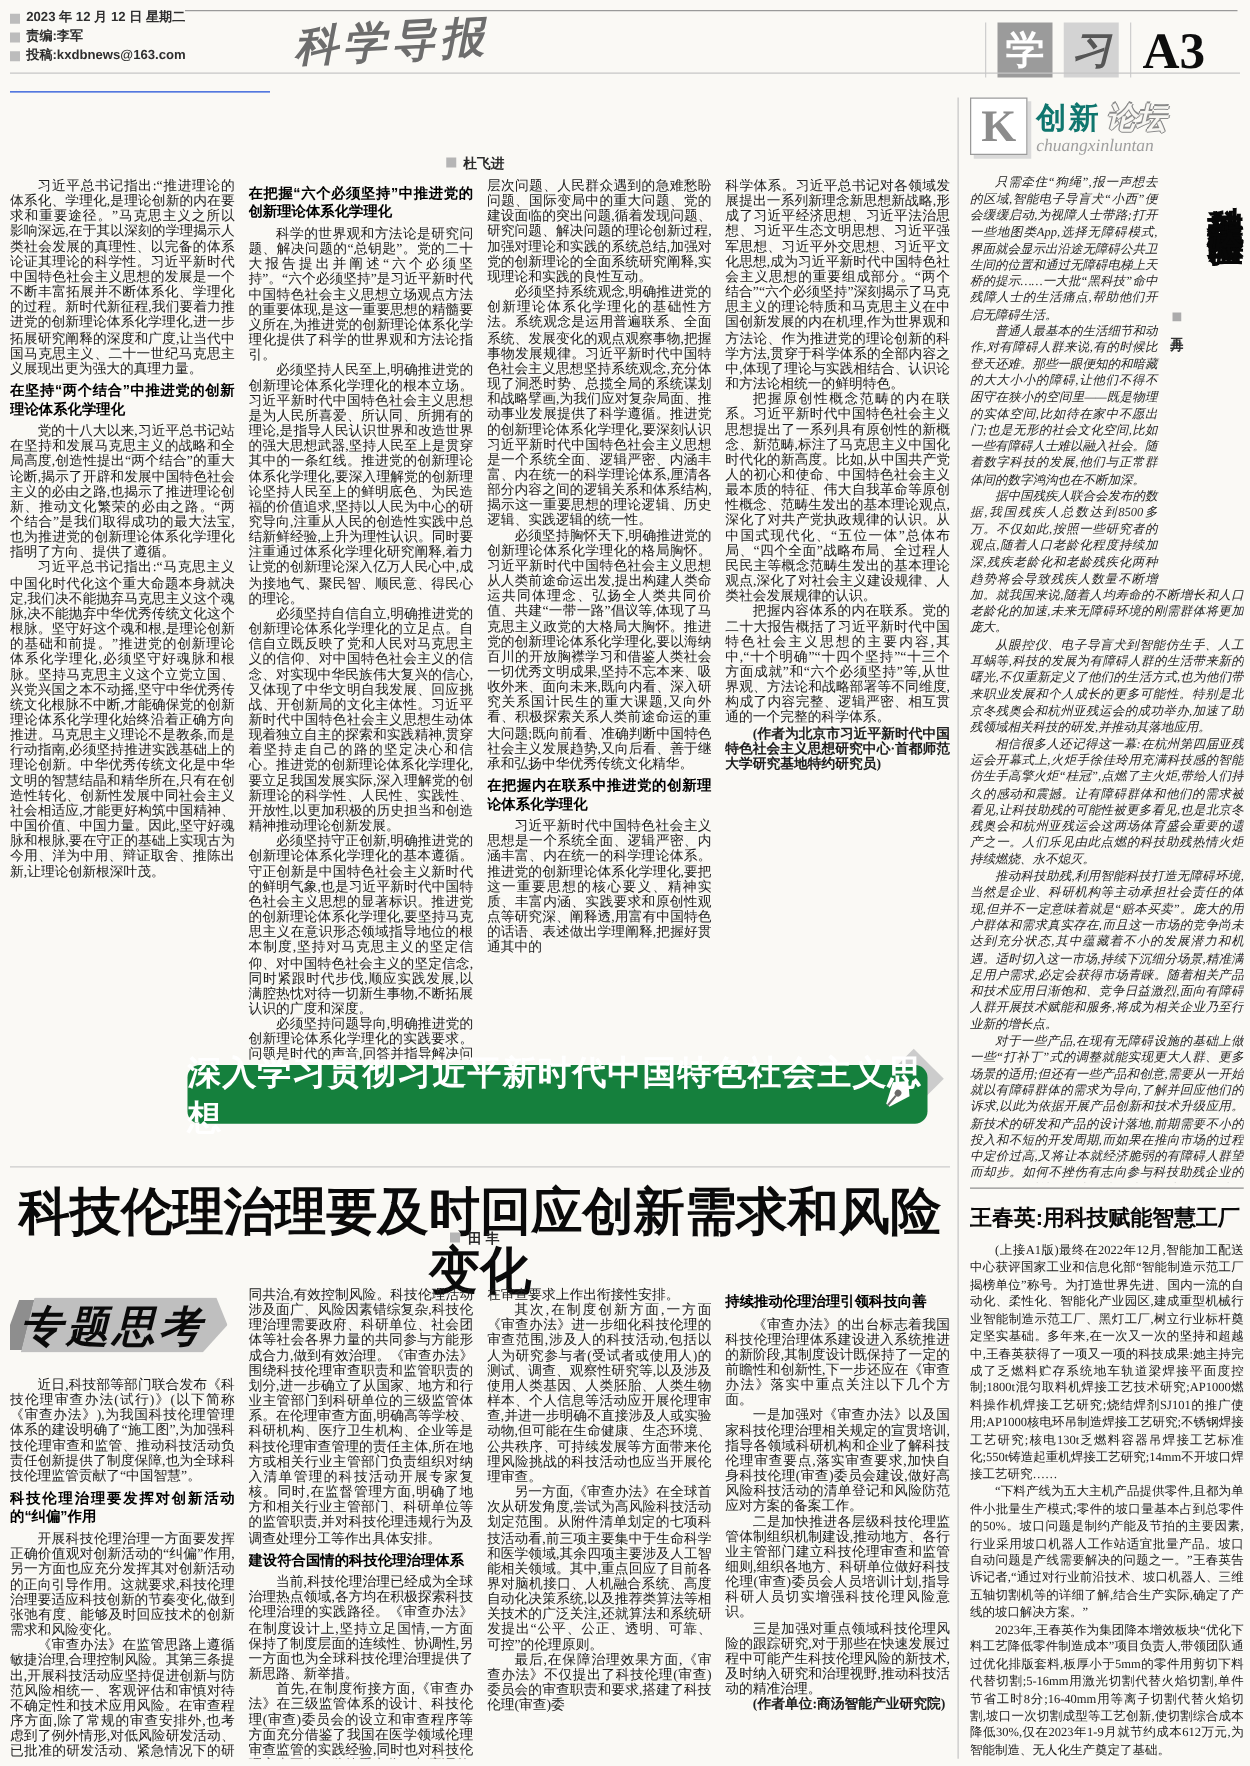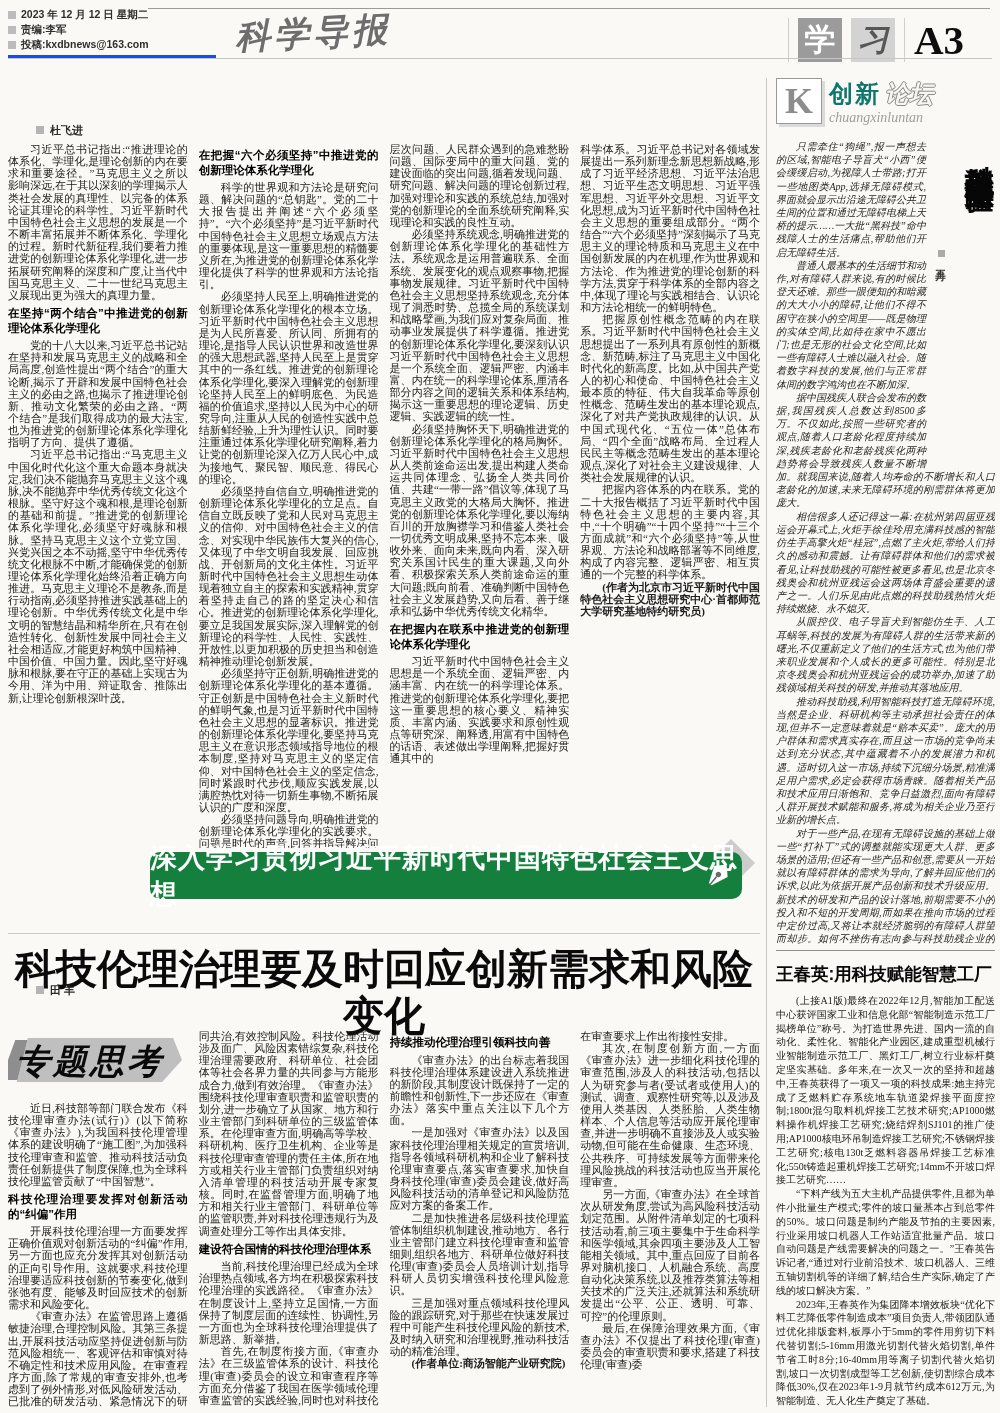--- a/index.html
+++ b/index.html
@@ -1,37 +1,37 @@
 <!DOCTYPE html>
 <html><head>
 <meta charset="utf-8">
 <style>
   html,body{margin:0;padding:0;background:#dcdcdc;}
   .page{position:relative;width:1000px;height:1413px;margin:0 auto;background:#faf9f5;
         font-family:"Liberation Serif",serif;color:#1d1d1d;overflow:hidden;}
   
   .top-rule{position:absolute;left:148px;right:10px;top:8px;height:1px;background:#9a9a9a;}
-  .mast-left{position:absolute;left:8px;top:7px;width:208px;border-bottom:3px solid #1d4ed8;padding-bottom:3px;}
+  .mast-left{position:absolute;left:8px;top:7px;width:208px;border-bottom:1px solid #1d4ed8;padding-bottom:21px;}
   .mast-line{display:flex;align-items:center;gap:5px;font:700 10.5px/15px "Liberation Sans",sans-serif;color:#2e2e2e;}
   .sq{width:8px;height:8px;background:#bcbcbc;flex:none;}
   .paper-name{position:absolute;left:235px;top:10px;font:italic 700 35px "DejaVu Serif",serif;
               color:#6d6d6d;letter-spacing:4px;transform:rotate(-3deg);}
   .badge{position:absolute;left:788px;top:16px;height:48px;display:flex;align-items:center;gap:9px;}
   .badge .vline{width:1px;height:44px;background:#cfcfcf;}
   .zi{width:44px;height:44px;display:flex;align-items:center;justify-content:center;
       font:700 31px "Liberation Sans",sans-serif;}
   .zi1{background:#9b9b9b;color:#fff;}
   .zi2{background:#d3d3d3;color:#565656;font-family:"DejaVu Serif",serif;font-style:italic;}
   .page-no{font:700 41px "Liberation Serif",serif;color:#0d0d0d;}
   .mast-rule{position:absolute;left:8px;right:8px;top:58px;height:1px;background:#c6c6c6;}
   
   .headline1{position:absolute;left:10px;top:62px;width:750px;margin:0;text-align:center;
              font:900 50px/1.12 "Liberation Sans",sans-serif;color:#0a0a0a;letter-spacing:1px;}
-  .byline{position:absolute;left:0;width:760px;text-align:left;
-          font:700 11px "Liberation Sans",sans-serif;color:#2b2b2b;padding-left:36px;}
+  .byline{position:absolute;left:0;width:760px;text-align:center;
+          font:700 11px "Liberation Sans",sans-serif;color:#2b2b2b;}
   .byline .bsq{display:inline-block;width:8px;height:8px;background:#b5b5b5;margin-right:6px;}
   .byline1{top:123px;}
   .cols{position:absolute;left:8px;width:752px;display:flex;gap:11px;}
   .cols1{top:143px;height:705px;}
   .col{flex:1;overflow:hidden;min-width:0;}
   .blk{font-size:11px;line-height:12.15px;text-align:justify;color:#202020;margin:0;}
   .blk.p{text-indent:2em;}
   .blk.pc{text-indent:0;}
   .blk.h{font:700 11.5px/14.5px "Liberation Sans",sans-serif;color:#000;margin:5px 0 4px;text-indent:0;}
   .blk.attr{font-weight:700;text-indent:2em;}
@@ -170,32 +170,32 @@
           <div class="blk p">《审查办法》在监管思路上遵循敏捷治理,合理控制风险。其第三条提出,开展科技活动应坚持促进创新与防范风险相统一、客观评估和审慎对待不确定性和技术应用风险。在审查程序方面,除了常规的审查安排外,也考虑到了例外情形,对低风险研发活动、已批准的研发活动、紧急情况下的研发活动等还作了简易审查和应急审查的制度安排。同时,针对高风险伦理研发活动,还建立了清单管理制度,并将根据科技创新发展情况进行动态调整。</div>
         </div>
     </div>
     <div class="col">
         <div class="blk pc">同共治,有效控制风险。科技伦理活动涉及面广、风险因素错综复杂,科技伦理治理需要政府、科研单位、社会团体等社会各界力量的共同参与方能形成合力,做到有效治理。《审查办法》围绕科技伦理审查职责和监管职责的划分,进一步确立了从国家、地方和行业主管部门到科研单位的三级监管体系。在伦理审查方面,明确高等学校、科研机构、医疗卫生机构、企业等是科技伦理审查管理的责任主体,所在地方或相关行业主管部门负责组织对纳入清单管理的科技活动开展专家复核。同时,在监督管理方面,明确了地方和相关行业主管部门、科研单位等的监管职责,并对科技伦理违规行为及调查处理分工等作出具体安排。</div>
         <div class="blk h">建设符合国情的科技伦理治理体系</div>
         <div class="blk p">当前,科技伦理治理已经成为全球治理热点领域,各方均在积极探索科技伦理治理的实践路径。《审查办法》在制度设计上,坚持立足国情,一方面保持了制度层面的连续性、协调性,另一方面也为全球科技伦理治理提供了新思路、新举措。</div>
         <div class="blk p">首先,在制度衔接方面,《审查办法》在三级监管体系的设计、科技伦理(审查)委员会的设立和审查程序等方面充分借鉴了我国在医学领域伦理审查监管的实践经验,同时也对科技伦理审查要点、监管重点作了相应调整,并</div>
       </div>
     <div class="col">
+        <div class="blk pc">在审查要求上作出衔接性安排。</div>
+        <div class="blk p">其次,在制度创新方面,一方面《审查办法》进一步细化科技伦理的审查范围,涉及人的科技活动,包括以人为研究参与者(受试者或使用人)的测试、调查、观察性研究等,以及涉及使用人类基因、人类胚胎、人类生物样本、个人信息等活动应开展伦理审查,并进一步明确不直接涉及人或实验动物,但可能在生命健康、生态环境、公共秩序、可持续发展等方面带来伦理风险挑战的科技活动也应当开展伦理审查。</div>
+        <div class="blk p">另一方面,《审查办法》在全球首次从研发角度,尝试为高风险科技活动划定范围。从附件清单划定的七项科技活动看,前三项主要集中于生命科学和医学领域,其余四项主要涉及人工智能相关领域。其中,重点回应了目前各界对脑机接口、人机融合系统、高度自动化决策系统,以及推荐类算法等相关技术的广泛关注,还就算法和系统研发提出“公平、公正、透明、可靠、可控”的伦理原则。</div>
+        <div class="blk p">最后,在保障治理效果方面,《审查办法》不仅提出了科技伦理(审查)委员会的审查职责和要求,搭建了科技伦理(审查)委</div>
+      </div>
+    <div class="col">
         <div class="blk h">持续推动伦理治理引领科技向善</div>
         <div class="blk p">《审查办法》的出台标志着我国科技伦理治理体系建设进入系统推进的新阶段,其制度设计既保持了一定的前瞻性和创新性,下一步还应在《审查办法》落实中重点关注以下几个方面。</div>
         <div class="blk p">一是加强对《审查办法》以及国家科技伦理治理相关规定的宣贯培训,指导各领域科研机构和企业了解科技伦理审查要点,落实审查要求,加快自身科技伦理(审查)委员会建设,做好高风险科技活动的清单登记和风险防范应对方案的备案工作。</div>
         <div class="blk p">二是加快推进各层级科技伦理监管体制组织机制建设,推动地方、各行业主管部门建立科技伦理审查和监管细则,组织各地方、科研单位做好科技伦理(审查)委员会人员培训计划,指导科研人员切实增强科技伦理风险意识。</div>
         <div class="blk p">三是加强对重点领域科技伦理风险的跟踪研究,对于那些在快速发展过程中可能产生科技伦理风险的新技术,及时纳入研究和治理视野,推动科技活动的精准治理。</div>
         <div class="blk attr">(作者单位:商汤智能产业研究院)</div>
-      </div>
-    <div class="col">
-        <div class="blk pc">在审查要求上作出衔接性安排。</div>
-        <div class="blk p">其次,在制度创新方面,一方面《审查办法》进一步细化科技伦理的审查范围,涉及人的科技活动,包括以人为研究参与者(受试者或使用人)的测试、调查、观察性研究等,以及涉及使用人类基因、人类胚胎、人类生物样本、个人信息等活动应开展伦理审查,并进一步明确不直接涉及人或实验动物,但可能在生命健康、生态环境、公共秩序、可持续发展等方面带来伦理风险挑战的科技活动也应当开展伦理审查。</div>
-        <div class="blk p">另一方面,《审查办法》在全球首次从研发角度,尝试为高风险科技活动划定范围。从附件清单划定的七项科技活动看,前三项主要集中于生命科学和医学领域,其余四项主要涉及人工智能相关领域。其中,重点回应了目前各界对脑机接口、人机融合系统、高度自动化决策系统,以及推荐类算法等相关技术的广泛关注,还就算法和系统研发提出“公平、公正、透明、可靠、可控”的伦理原则。</div>
-        <div class="blk p">最后,在保障治理效果方面,《审查办法》不仅提出了科技伦理(审查)委员会的审查职责和要求,搭建了科技伦理(审查)委</div>
       </div>
   </div>
 
   <div class="vdiv"></div>
   <div class="right">
     <div class="forum-head">
       <span class="kbox">
           <span>K</span>
         </span>
       <span class="fname">
@@ -209,22 +209,22 @@
         <div class="vwrap">
           <span class="vbyline">
               <span class="bsq"></span>
               <span class="vname">王丹</span>
             </span>
           <span class="vtitle">科技创造无障碍生活体验</span>
         </div>
       <div class="blk p">只需牵住“狗绳”,报一声想去的区域,智能电子导盲犬“小西”便会缓缓启动,为视障人士带路;打开一些地图类App,选择无障碍模式,界面就会显示出沿途无障碍公共卫生间的位置和通过无障碍电梯上天桥的提示……一大批“黑科技”命中残障人士的生活痛点,帮助他们开启无障碍生活。</div>
           <div class="blk p">普通人最基本的生活细节和动作,对有障碍人群来说,有的时候比登天还难。那些一眼便知的和暗藏的大大小小的障碍,让他们不得不困守在狭小的空间里——既是物理的实体空间,比如待在家中不愿出门;也是无形的社会文化空间,比如一些有障碍人士难以融入社会。随着数字科技的发展,他们与正常群体间的数字鸿沟也在不断加深。</div>
           <div class="blk p">据中国残疾人联合会发布的数据,我国残疾人总数达到8500多万。不仅如此,按照一些研究者的观点,随着人口老龄化程度持续加深,残疾老龄化和老龄残疾化两种趋势将会导致残疾人数量不断增加。就我国来说,随着人均寿命的不断增长和人口老龄化的加速,未来无障碍环境的刚需群体将更加庞大。</div>
+          <div class="blk p">从眼控仪、电子导盲犬到智能仿生手、人工耳蜗等,科技的发展为有障碍人群的生活带来新的曙光,不仅重新定义了他们的生活方式,也为他们带来职业发展和个人成长的更多可能性。特别是北京冬残奥会和杭州亚残运会的成功举办,加速了助残领域相关科技的研发,并推动其落地应用。</div>
           <div class="blk p">相信很多人还记得这一幕:在杭州第四届亚残运会开幕式上,火炬手徐佳玲用充满科技感的智能仿生手高擎火炬“桂冠”,点燃了主火炬,带给人们持久的感动和震撼。让有障碍群体和他们的需求被看见,让科技助残的可能性被更多看见,也是北京冬残奥会和杭州亚残运会这两场体育盛会重要的遗产之一。人们乐见由此点燃的科技助残热情火炬持续燃烧、永不熄灭。</div>
-          <div class="blk p">从眼控仪、电子导盲犬到智能仿生手、人工耳蜗等,科技的发展为有障碍人群的生活带来新的曙光,不仅重新定义了他们的生活方式,也为他们带来职业发展和个人成长的更多可能性。特别是北京冬残奥会和杭州亚残运会的成功举办,加速了助残领域相关科技的研发,并推动其落地应用。</div>
           <div class="blk p">推动科技助残,利用智能科技打造无障碍环境,当然是企业、科研机构等主动承担社会责任的体现,但并不一定意味着就是“赔本买卖”。庞大的用户群体和需求真实存在,而且这一市场的竞争尚未达到充分状态,其中蕴藏着不小的发展潜力和机遇。适时切入这一市场,持续下沉细分场景,精准满足用户需求,必定会获得市场青睐。随着相关产品和技术应用日渐饱和、竞争日益激烈,面向有障碍人群开展技术赋能和服务,将成为相关企业乃至行业新的增长点。</div>
           <div class="blk p">对于一些产品,在现有无障碍设施的基础上做一些“打补丁”式的调整就能实现更大人群、更多场景的适用;但还有一些产品和创意,需要从一开始就以有障碍群体的需求为导向,了解并回应他们的诉求,以此为依据开展产品创新和技术升级应用。新技术的研发和产品的设计落地,前期需要不小的投入和不短的开发周期,而如果在推向市场的过程中定价过高,又将让本就经济脆弱的有障碍人群望而却步。如何不挫伤有志向参与科技助残企业的积极性,同时让好的产品真正惠及更广泛的有障碍人群,离不开相关政策的支持和引导,离不开优质资源联动的体制机制支撑。</div>
         </div>
     </div>
     <div class="f-rule"></div>
     <div class="art3">
       <h3>王春英:用科技赋能智慧工厂</h3>
       <div>
           <div class="blk p">(上接A1版)最终在2022年12月,智能加工配送中心获评国家工业和信息化部“智能制造示范工厂揭榜单位”称号。为打造世界先进、国内一流的自动化、柔性化、智能化产业园区,建成重型机械行业智能制造示范工厂、黑灯工厂,树立行业标杆奠定坚实基础。多年来,在一次又一次的坚持和超越中,王春英获得了一项又一项的科技成果:她主持完成了乏燃料贮存系统地车轨道梁焊接平面度控制;1800t混匀取料机焊接工艺技术研究;AP1000燃料操作机焊接工艺研究;烧结焊剂SJ101的推广使用;AP1000核电环吊制造焊接工艺研究;不锈钢焊接工艺研究;核电130t乏燃料容器吊焊接工艺标准化;550t铸造起重机焊接工艺研究;14mm不开坡口焊接工艺研究……</div>
           <div class="blk p">“下料产线为五大主机产品提供零件,且都为单件小批量生产模式;零件的坡口量基本占到总零件的50%。坡口问题是制约产能及节拍的主要因素,行业采用坡口机器人工作站适宜批量产品。坡口自动问题是产线需要解决的问题之一。”王春英告诉记者,“通过对行业前沿技术、坡口机器人、三维五轴切割机等的详细了解,结合生产实际,确定了产线的坡口解决方案。”</div>

